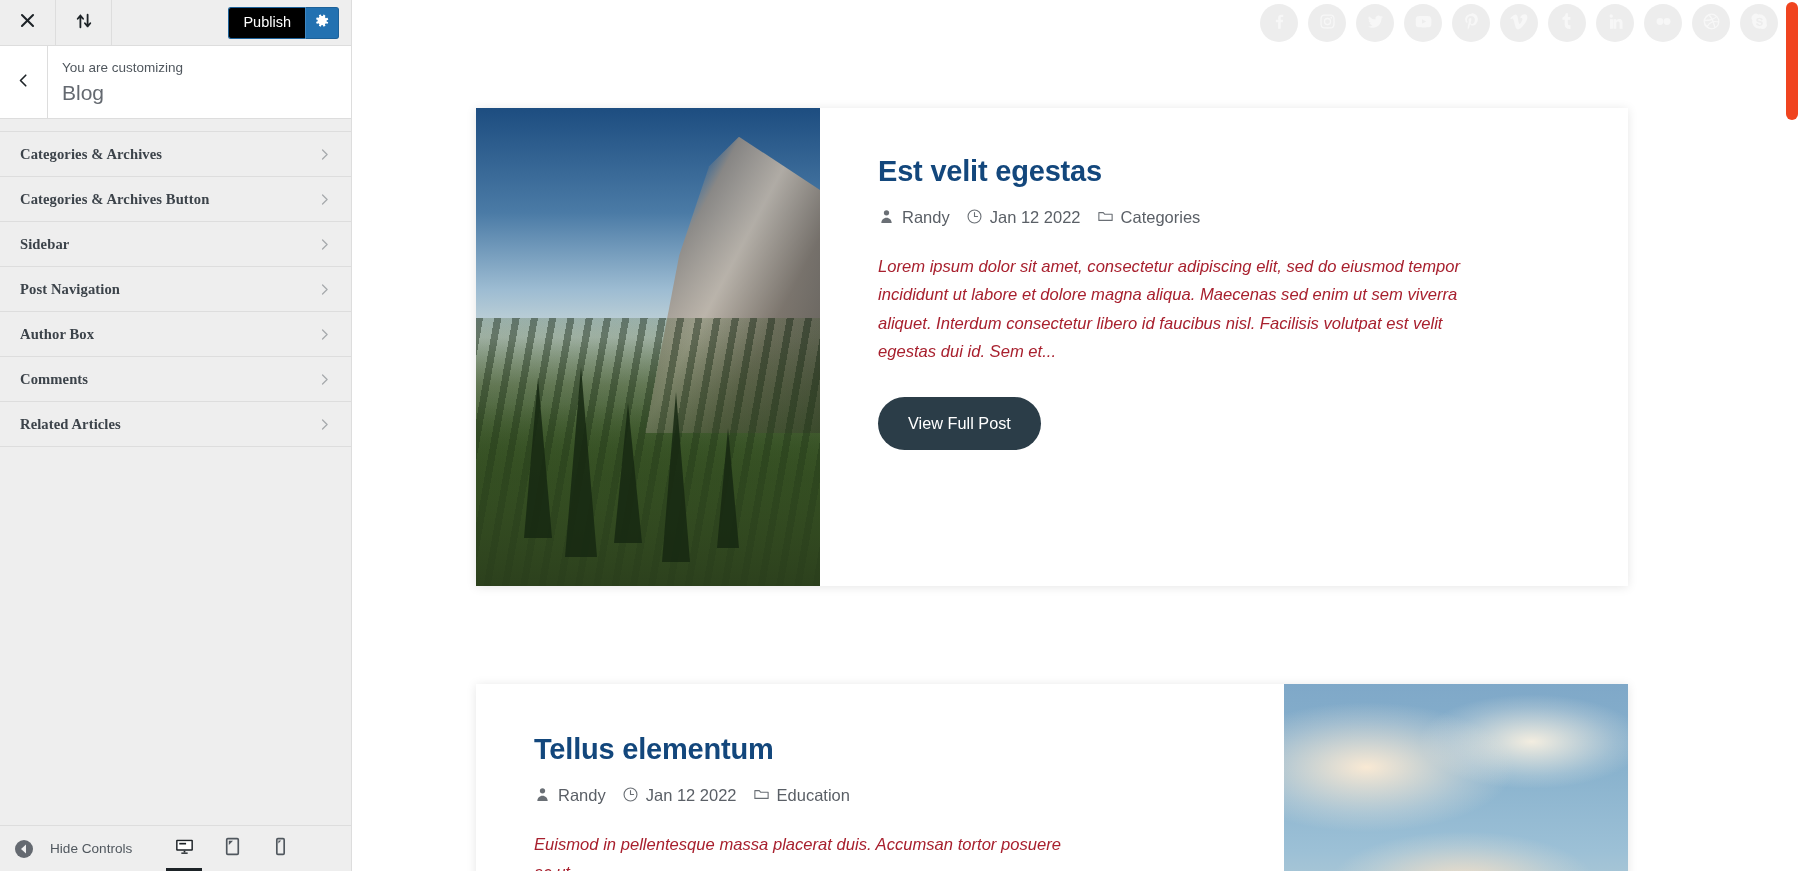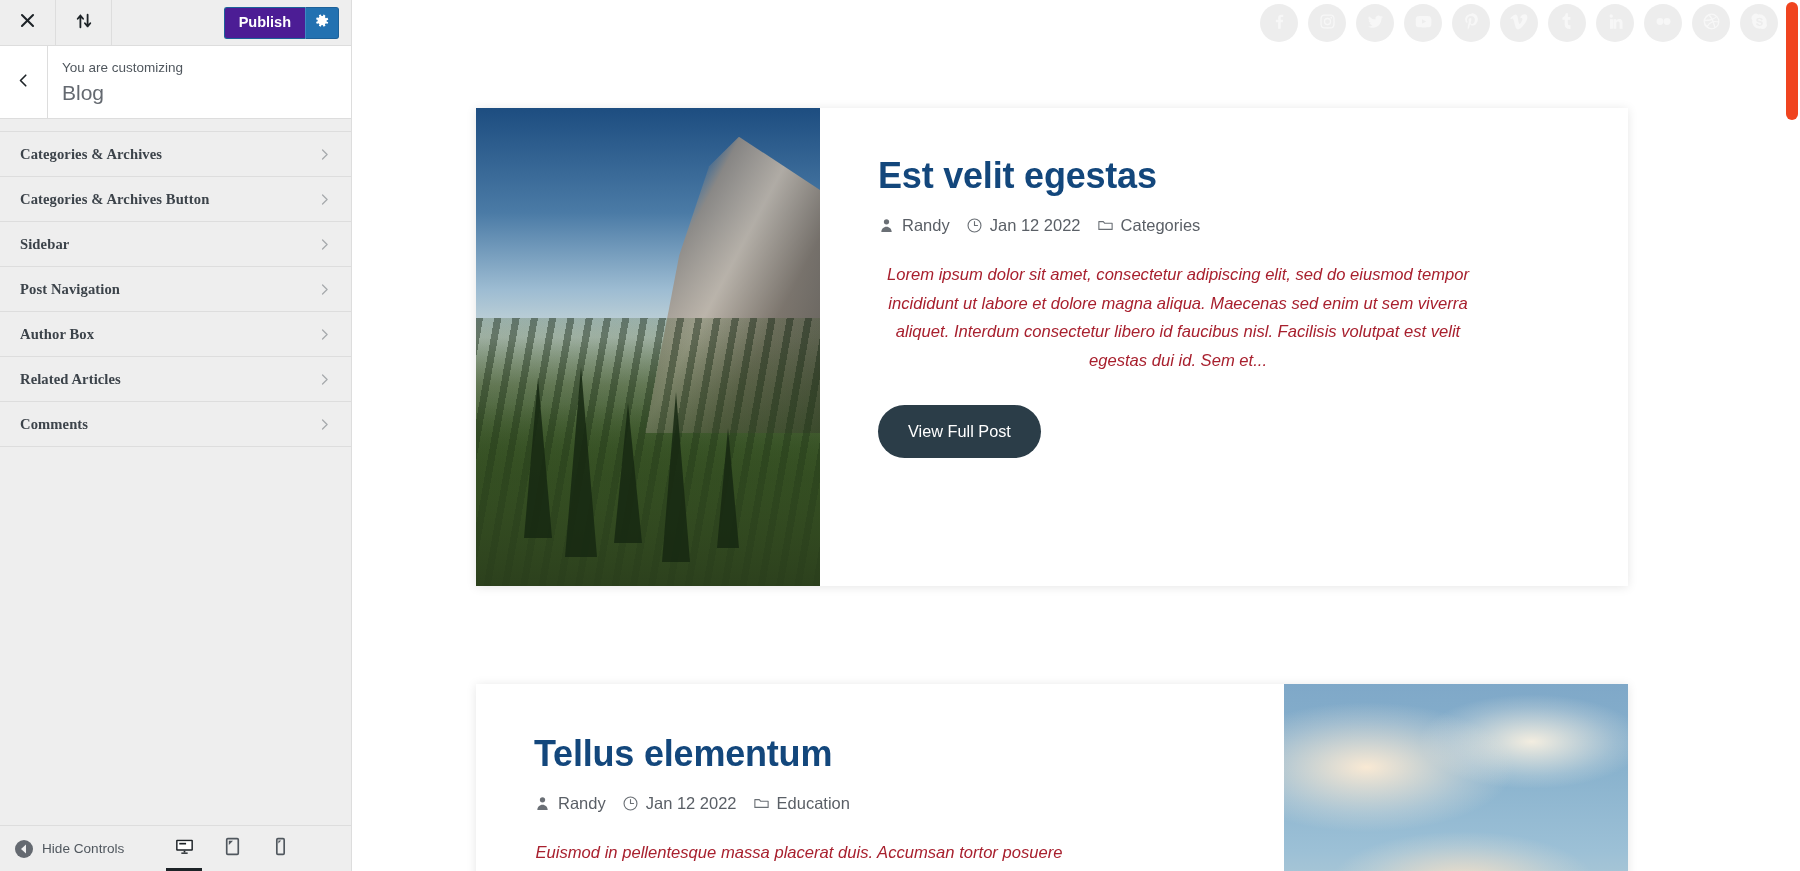--- a/index.html
+++ b/index.html
@@ -35,28 +35,27 @@
     width: 56px; border-right: 1px solid #dddddd;
     display: flex; align-items: center; justify-content: center;
     cursor: pointer; background: #eeeeee;
   }
   .cz-reorder svg { width: 18px; height: 18px; }
   .cz-spacer { flex: 1; }
   .cz-publish-wrap {
     display: flex; align-items: center; padding-right: 12px;
   }
   .cz-publish {
-    background: #4c1d95; color: #fff;
+    background: #000000; color: #fff;
     font-size: 14.5px; line-height: 1;
     height: 32px; display: flex; align-items: center;
     padding: 0 14px; border-radius: 3px 0 0 3px;
     cursor: pointer; border: 1px solid #1f6architecture;
     border: 1px solid #1c6199;
     border-right: none;
-    font-weight: bold;
   }
   .cz-publish-gear {
     background: #2271b1; width: 34px; height: 32px;
     display: flex; align-items: center; justify-content: center;
     border-radius: 0 3px 3px 0; cursor: pointer;
     border: 1px solid #1c6199; border-left: 1px solid #3f87c2;
   }
   .cz-publish-gear svg { width: 16px; height: 16px; fill: #fff; }
 
   .cz-header {
@@ -92,21 +91,21 @@
   .cz-chevron { color: #a7aaad; display: flex; align-items: center; }
   .cz-chevron svg { width: 13px; height: 13px; }
 
   .cz-footer {
     height: 46px; background: #eeeeee;
     border-top: 1px solid #dddddd;
     display: flex; align-items: center;
     padding: 0 14px 0 14px;
   }
   .cz-hide {
-    display: flex; align-items: center; gap: 8px; cursor: pointer;
+    display: flex; align-items: center; gap: 16px; cursor: pointer;
     flex: 1;
   }
   .cz-hide-icon { width: 20px; height: 20px; display: block; }
   .cz-hide-label { font-size: 13.6px; color: #50575e; }
   .cz-devices { display: flex; align-items: center; gap: 18px; padding-right: 42px; }
   .cz-device {
     width: 30px; height: 38px; display: flex; align-items: center; justify-content: center;
     cursor: pointer; position: relative;
   }
   .cz-device svg { width: 21px; height: 21px; }
@@ -143,37 +142,37 @@
     display: flex;
   }
   #card-1 { left: 124px; top: 62px; width: 1152px; height: 478px; }
   #card-2 { left: 124px; top: 638px; width: 1152px; height: 320px; }
 
   .card-thumb { flex: 0 0 344px; overflow: hidden; position: relative; }
   .card-body { flex: 1; padding: 46px 50px 0 58px; }
   #card-2 .card-body { padding: 48px 40px 0 58px; }
 
   .post-title {
-    font-size: 36px; font-weight: 700; color: #13477c;
+    font-size: 29px; font-weight: 700; color: #13477c;
     line-height: 1.2; letter-spacing: -0.2px;
   }
   .post-meta {
     display: flex; align-items: center; gap: 8px;
     margin-top: 18px; flex-wrap: nowrap;
   }
   .meta-item { display: flex; align-items: center; gap: 7px; }
   .meta-item + .meta-item { margin-left: 8px; }
   .meta-icon { display: flex; align-items: center; }
   .meta-icon svg { width: 17px; height: 17px; }
   .meta-text { font-size: 16.5px; color: #5a5f66; line-height: 20px; }
 
   .post-excerpt {
     margin-top: 26px;
     font-size: 16.6px; font-style: italic; color: #a8202e;
-    line-height: 28.5px; max-width: 600px; text-align: center;
+    line-height: 28.5px; max-width: 600px;
   }
   #card-2 .post-excerpt { max-width: 530px; }
 
   .post-btn {
     margin-top: 30px;
     display: inline-flex; align-items: center; justify-content: center;
     background: #2b3d48; color: #ffffff;
     font-size: 16.3px;
     height: 53px; padding: 0 30px;
     border-radius: 27px; cursor: pointer;
@@ -320,29 +319,29 @@
       </div>
       <div class="cz-item">
         <span class="cz-item-label">Author Box</span>
         <span class="cz-chevron">
             <svg viewBox="0 0 20 20">
               <path d="M7 3 L14 10 L7 17" stroke="#a7aaad" stroke-width="2" fill="none" stroke-linecap="round" stroke-linejoin="round"></path>
             </svg>
           </span>
       </div>
       <div class="cz-item">
+        <span class="cz-item-label">Comments</span>
+        <span class="cz-chevron">
+            <svg viewBox="0 0 20 20">
+              <path d="M7 3 L14 10 L7 17" stroke="#a7aaad" stroke-width="2" fill="none" stroke-linecap="round" stroke-linejoin="round"></path>
+            </svg>
+          </span>
+      </div>
+      <div class="cz-item">
         <span class="cz-item-label">Related Articles</span>
-        <span class="cz-chevron">
-            <svg viewBox="0 0 20 20">
-              <path d="M7 3 L14 10 L7 17" stroke="#a7aaad" stroke-width="2" fill="none" stroke-linecap="round" stroke-linejoin="round"></path>
-            </svg>
-          </span>
-      </div>
-      <div class="cz-item">
-        <span class="cz-item-label">Comments</span>
         <span class="cz-chevron">
             <svg viewBox="0 0 20 20">
               <path d="M7 3 L14 10 L7 17" stroke="#a7aaad" stroke-width="2" fill="none" stroke-linecap="round" stroke-linejoin="round"></path>
             </svg>
           </span>
       </div>
     </div>
 
     <div class="cz-footer">
       <div class="cz-hide">

